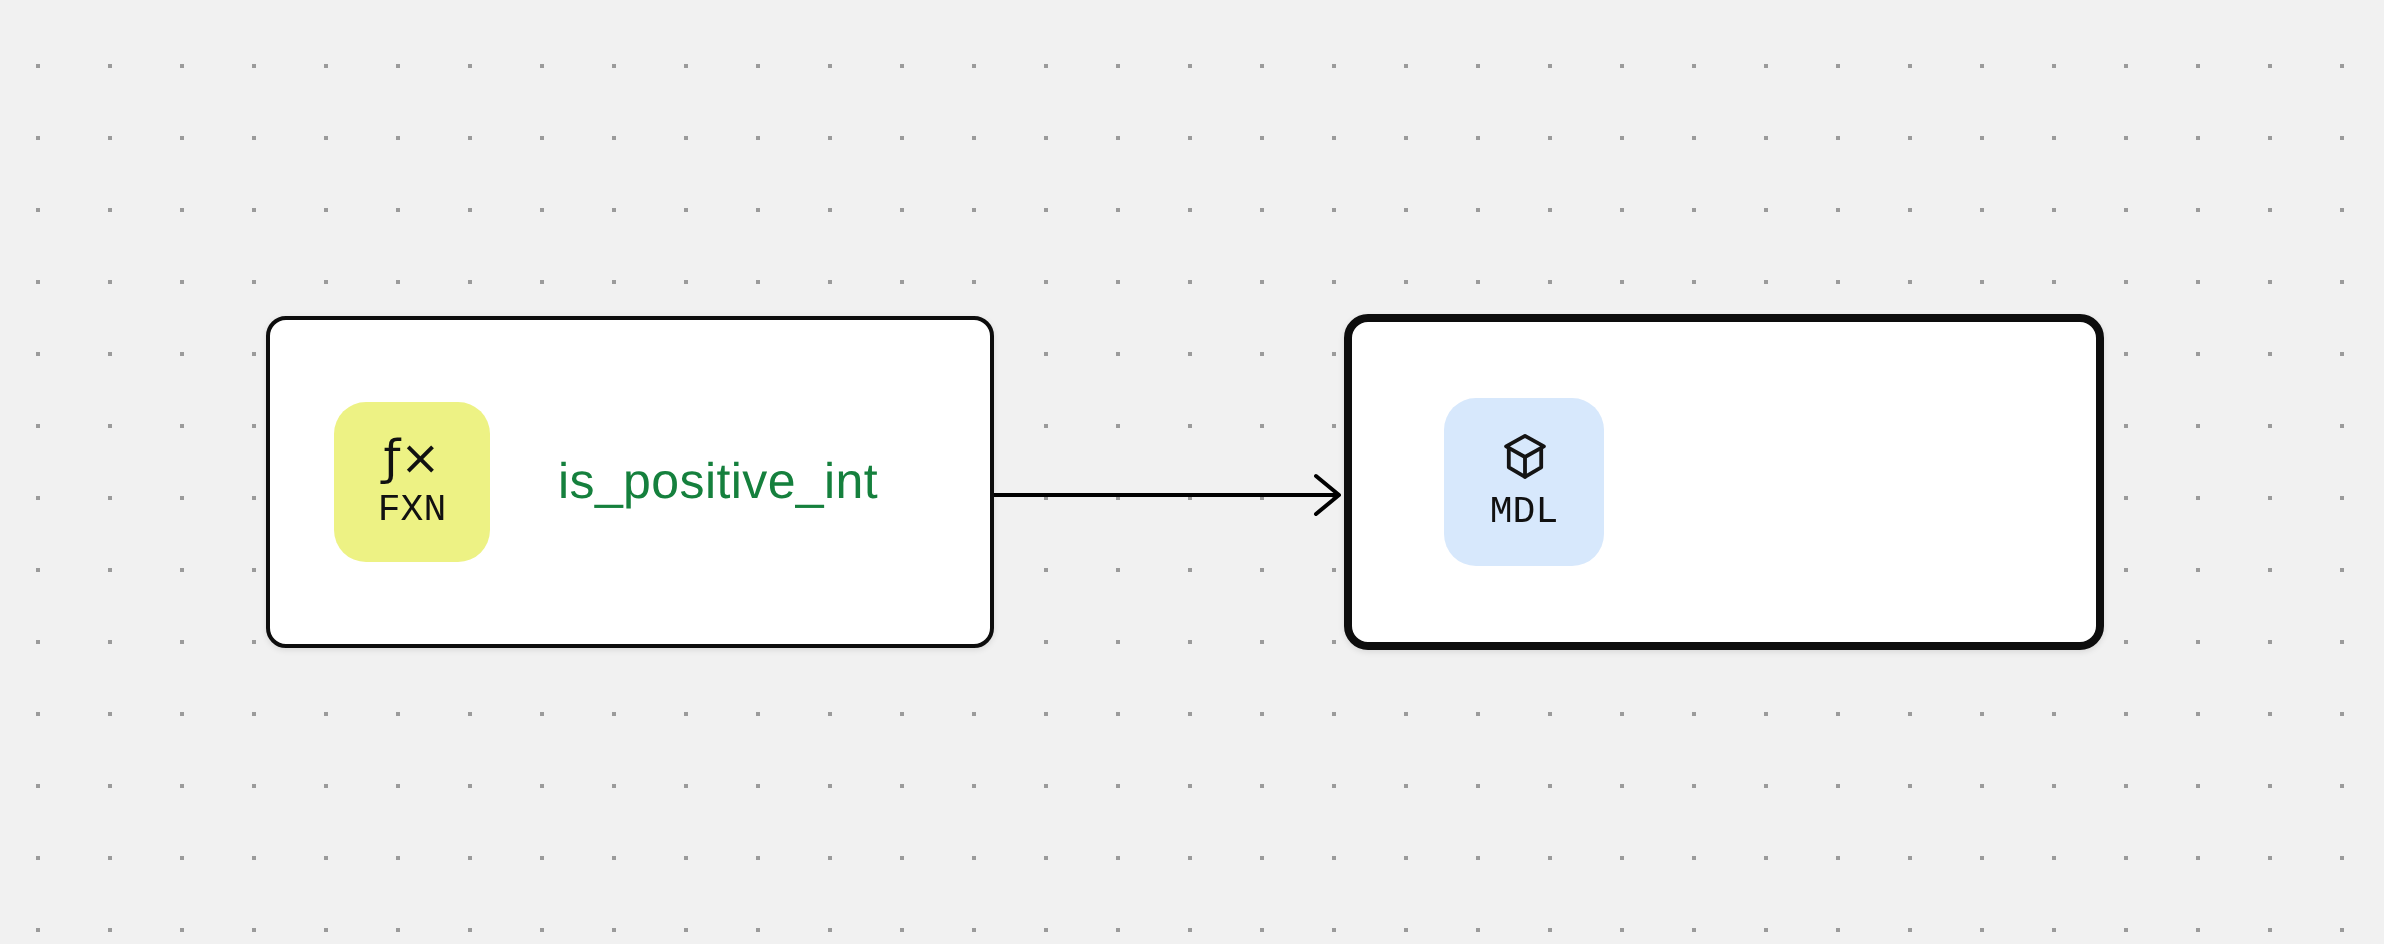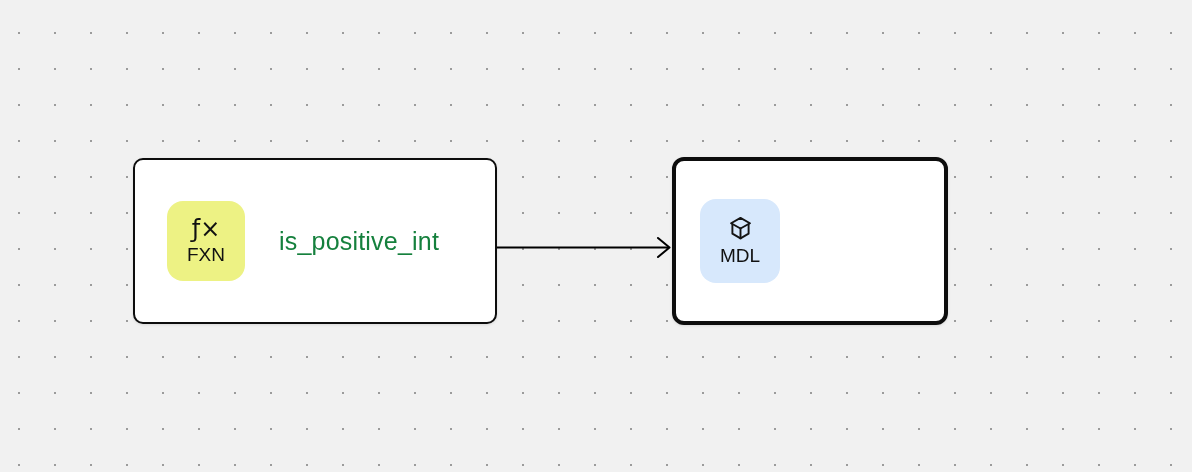--- a/index.html
+++ b/index.html
@@ -30,24 +30,24 @@
     left: 133px; top: 158px;
     width: 364px; height: 166px;
     border: 2px solid #0d0d0d;
     border-radius: 10px;
     padding-left: 32px;
     gap: 34px;
   }
 
   .node-mdl {
     left: 672px; top: 157px;
-    width: 276px; height: 168px;
+    width: 380px; height: 168px;
     border: 4px solid #0d0d0d;
     border-radius: 12px;
-    padding-left: 24px;
+    padding-left: 46px;
     gap: 32px;
   }
 
   .badge {
     display: flex;
     flex-direction: column;
     align-items: center;
     justify-content: center;
     gap: 1px;
     flex: 0 0 auto;
@@ -66,21 +66,21 @@
   }
 
   .badge-glyph {
     font-family: "DejaVu Sans", sans-serif;
     font-size: 24px;
     line-height: 26px;
     color: #111111;
   }
 
   .badge-tag {
-    font-family: Liberation Sans, sans-serif;
+    font-family: Liberation Mono, monospace;
     font-size: 19px;
     line-height: 24px;
     color: #111111;
   }
 
   .node-label {
     font-size: 25px;
     color: #15803d;
     letter-spacing: 0.2px;
     white-space: nowrap;

